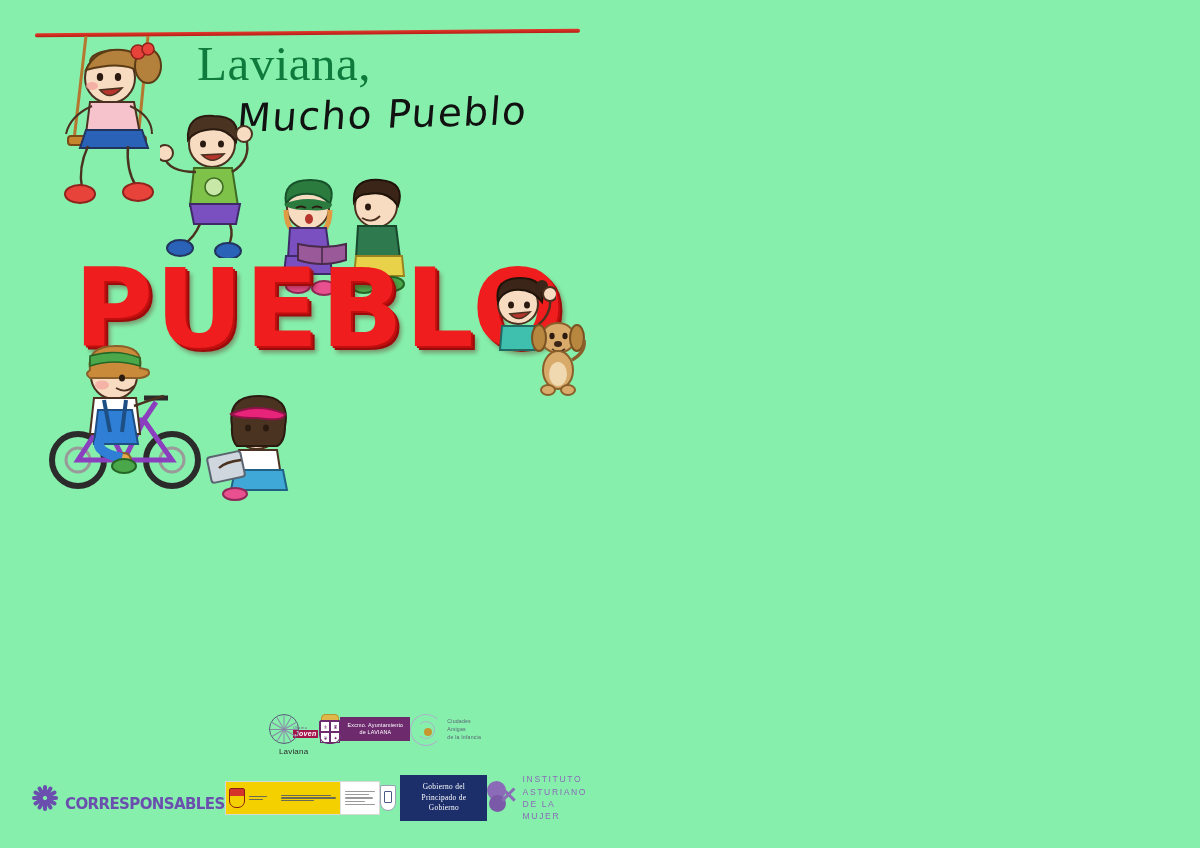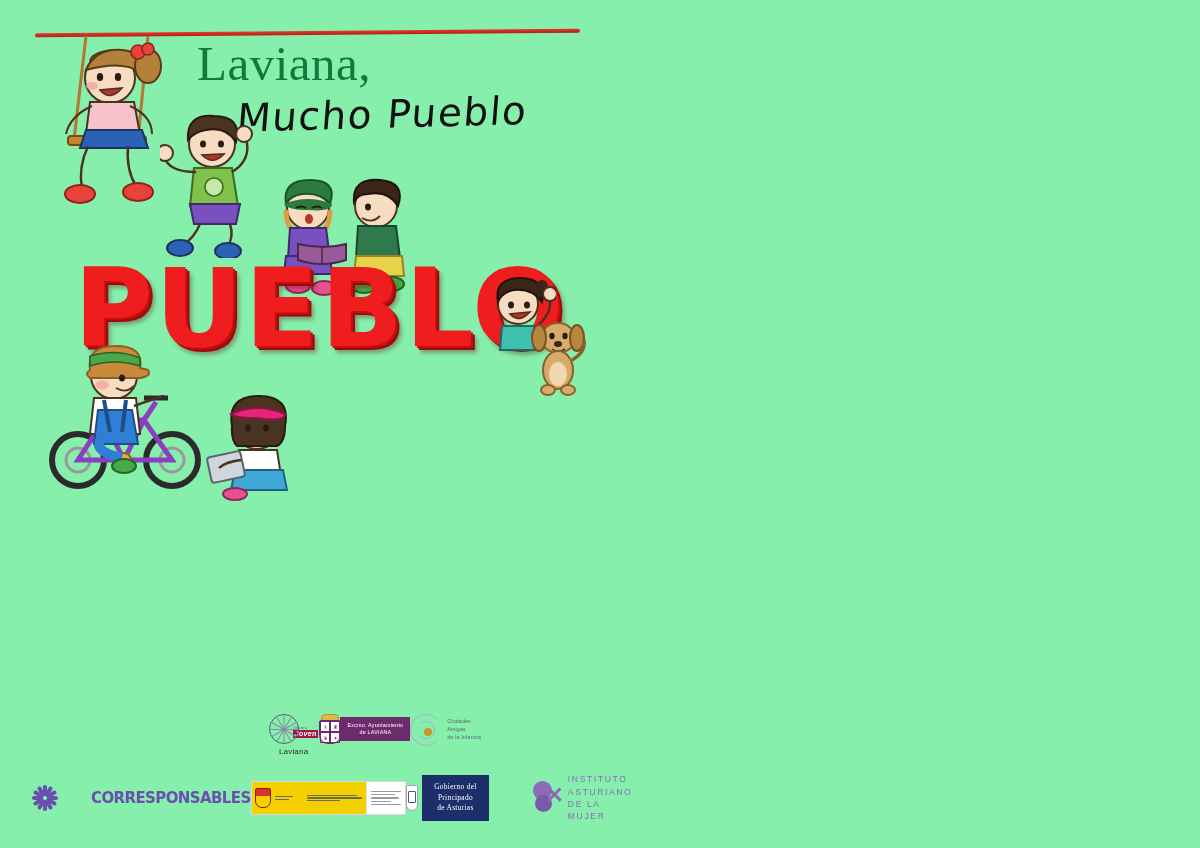--- a/index.html
+++ b/index.html
@@ -108,21 +108,21 @@
   .ca-mark { width:32px; height:32px; position:relative; }
   .ca-mark .c1 { position:absolute; left:0; top:0; width:32px; height:32px; border-radius:50%;
                  border:1.3px solid #a9b3c9; border-right-color:transparent; }
   .ca-mark .c2 { position:absolute; left:7px; top:7px; width:18px; height:18px; border-radius:50%;
                  border:1.3px solid #a9b3c9; border-left-color:transparent; }
   .ca-mark .c3 { position:absolute; left:14px; top:14px; width:8px; height:8px; border-radius:50%;
                  background:#c8962e; }
   .ca-txt { margin-left:5px; font-size:5.2px; line-height:1.5; color:#5a6475; letter-spacing:.2px; }
 
   
-  .cr-wrap { display:flex; align-items:center;gap:26px; }
+  .cr-wrap { display:flex; align-items:flex-end; }
   .cr-mark { width:30px; height:30px; position:relative; }
   .cr-mark b { position:absolute; left:13px; top:2px; width:4px; height:11px; background:#6b4fae;
                border-radius:2px; transform-origin:50% 13px; }
   .cr-txt { margin-left:5px; font-size:15px; font-weight:bold; color:#6b4fae; letter-spacing:-0.6px;
             font-family:"DejaVu Sans", sans-serif; }
 
   
   .es-wrap { display:flex; align-items:stretch; height:34px; border:.8px solid #d8d8d8; }
   .es-yellow { background:#f5d000; display:flex; align-items:center; padding:0 3px; }
   .es-shield { width:16px; height:20px; background:linear-gradient(#d4342a 40%, #f5d000 40%);
@@ -138,21 +138,21 @@
   .pa-wrap { display:flex; align-items:center; }
   .pa-shield { width:20px; height:26px; border:1px solid #9aa3b5; border-radius:2px 2px 8px 8px;
                position:relative; background:#fff; }
   .pa-shield i { position:absolute; left:50%; top:5px; transform:translateX(-50%);
                  width:8px; height:12px; border:1.2px solid #4a5a85; border-radius:1px; }
   .pa-bar { background:#1c2f6b; color:#fff; padding:7px 12px; margin-left:4px; text-align:center;
             font-family:"Liberation Serif", serif; font-size:7.4px; line-height:1.45;
             letter-spacing:.3px; }
 
   
-  .im-wrap { display:flex; align-items:center;padding-left:44px; }
+  .im-wrap { display:flex; align-items:center; }
   .im-mark { width:32px; height:34px; position:relative; }
   .im-mark .d1 { position:absolute; left:0; top:0; width:19px; height:19px; border-radius:50%;
                  background:#8b6bb8; }
   .im-mark .d2 { position:absolute; left:2px; top:14px; width:17px; height:17px; border-radius:50%;
                  background:#7a5aa8; }
   .im-mark .x1 { position:absolute; left:13px; top:12px; width:17px; height:3.4px;
                  background:#8b6bb8; transform:rotate(45deg); }
   .im-mark .x2 { position:absolute; left:13px; top:12px; width:17px; height:3.4px;
                  background:#8b6bb8; transform:rotate(-45deg); }
   .im-txt { margin-left:6px; font-size:8.6px; line-height:1.45; color:#8b6bb8;
@@ -414,21 +414,21 @@
             <i style="width:30px"></i>
         </div>
       </div>
 
       <div class="lg pa-wrap">
         <div class="pa-shield">
             <i></i>
           </div>
         <div class="pa-bar">
           <div>Gobierno del</div>
-          <div>Principado de Asturias</div>
+          <div>Principado de Gobierno</div>
         </div>
       </div>
 
       <div class="lg im-wrap">
         <div class="im-mark">
           <div class="d1"></div>
             <div class="d2"></div>
             <div class="x1"></div>
             <div class="x2"></div>
         </div>

